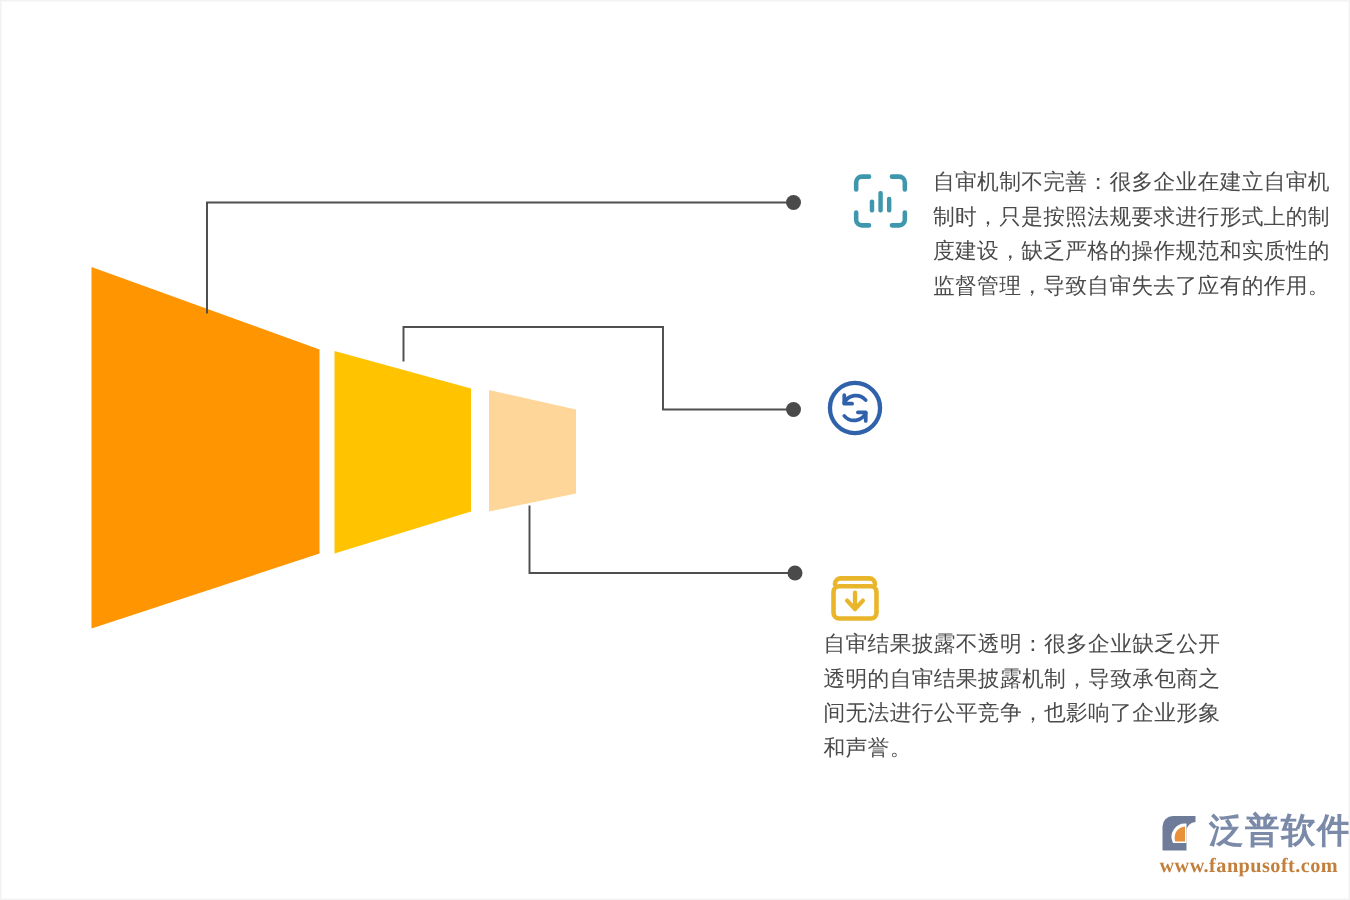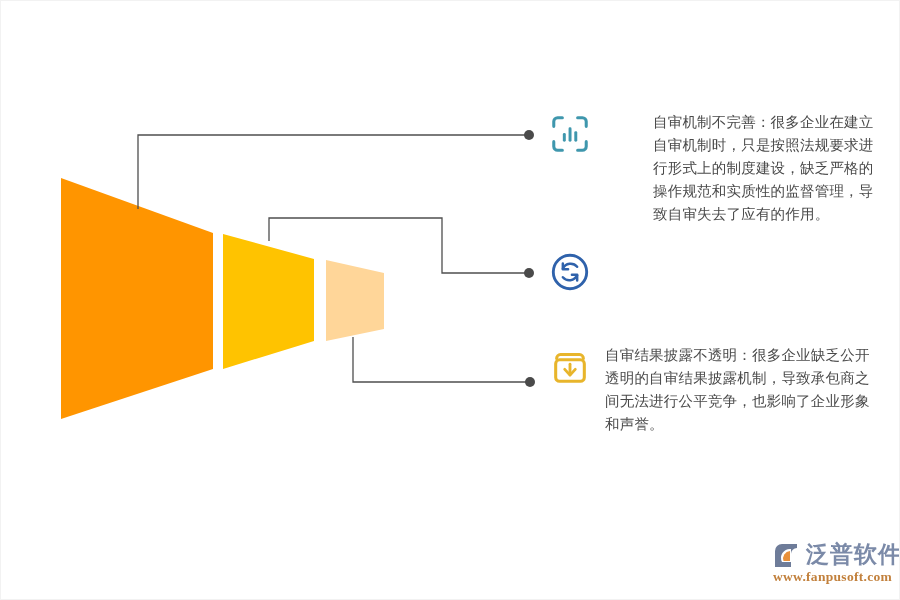--- a/index.html
+++ b/index.html
@@ -44,23 +44,23 @@
   }
   .item-text {
     font-size: 14.5px;
     line-height: 23px;
     color: #4a4a4a;
     letter-spacing: 0.2px;
     font-family: "DejaVu Sans", "Liberation Sans", sans-serif;
     white-space: pre-line;
     width: 268px;
   }
-  #row-1 { left: 548px; top: 110px; gap: 48px; }
+  #row-1 { left: 565px; top: 110px; }
   #row-2 { left: 548px; top: 248px; }
-  #row-3 { left: 548px; top: 343px; }
+  #row-3 { left: 548px; top: 374px; flex-direction: column; }
 
   #logo {
     position: absolute;
     left: 772px;
     top: 540px;
     width: 120px;
     height: 46px;
   }
   #logo-mark {
     position: absolute;

